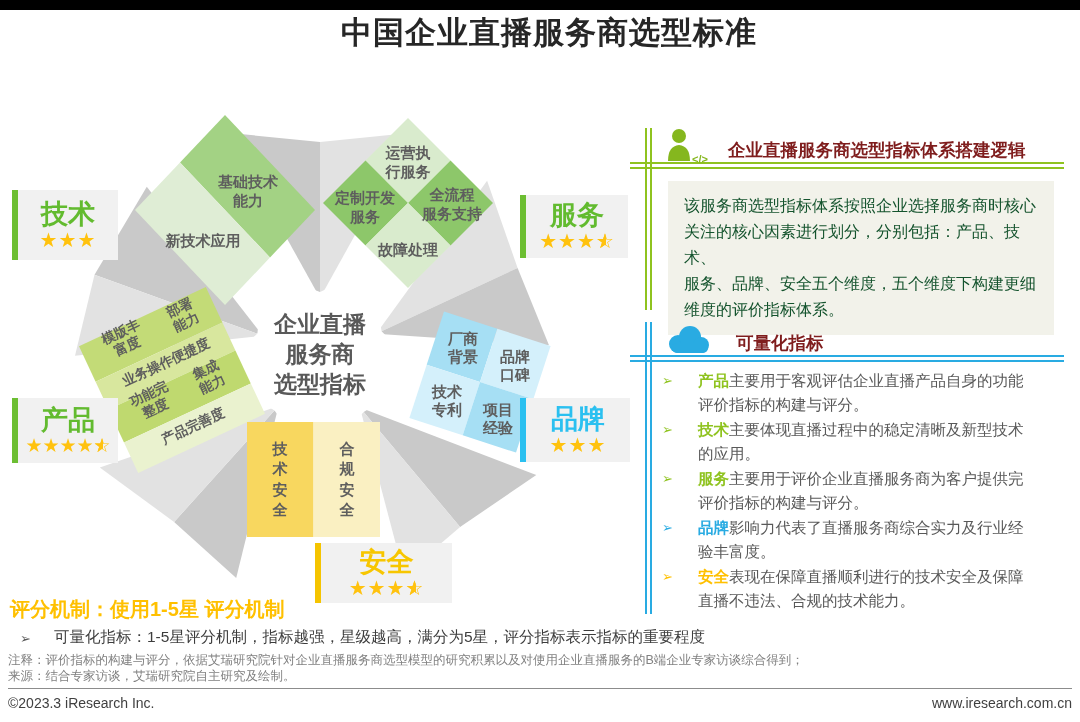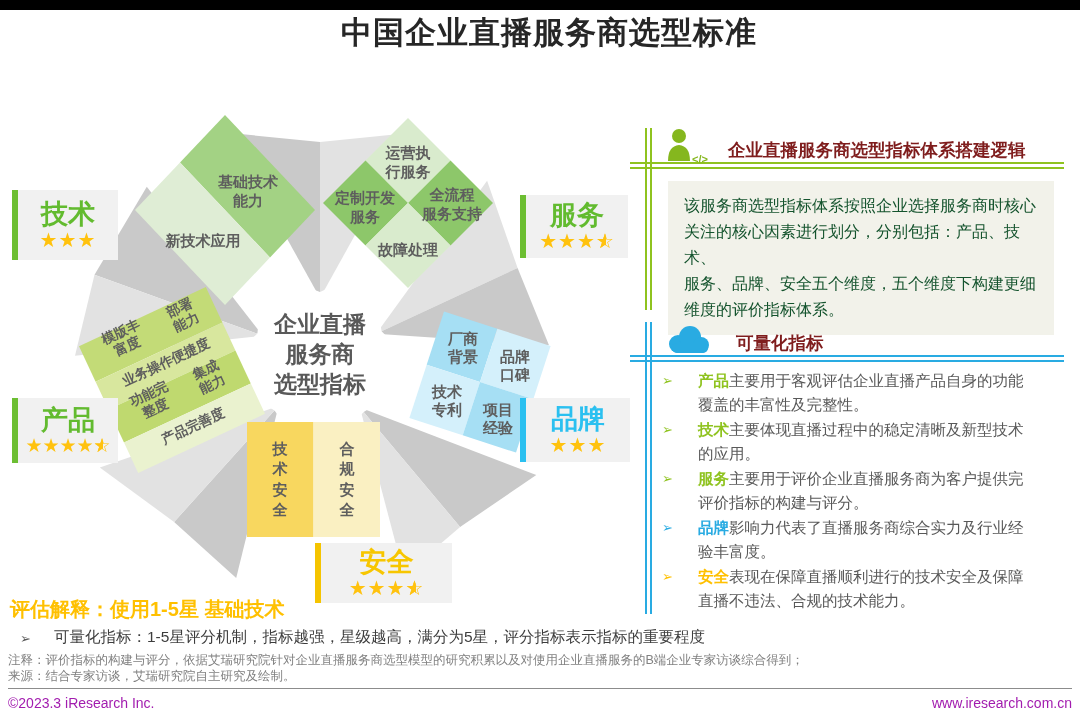--- a/index.html
+++ b/index.html
@@ -34,21 +34,21 @@
   .btext{flex:1;}
   .kw{font-weight:bold;}
   .kw-green{color:#8FC31F;} .kw-cyan{color:#29ABE2;} .kw-gold{color:#FFC000;}
   .m-green{color:#8FC31F;} .m-cyan{color:#29ABE2;} .m-gold{color:#FFC000;}
   
   .eval-title{position:absolute;left:10px;top:596px;font-size:20px;font-weight:bold;color:#FFC000;white-space:nowrap;}
   .quant{position:absolute;left:20px;top:627px;display:flex;font-size:15.5px;color:#3d3d3d;white-space:nowrap;}
   .quant .bmark{flex:0 0 34px;color:#595959;}
   .note{position:absolute;left:8px;font-size:12.5px;color:#808080;white-space:nowrap;}
   .divider{position:absolute;left:8px;top:688px;width:1064px;border-top:1px solid #8c8c8c;}
-  .foot{position:absolute;top:695px;font-size:14px;color:#a21caf;white-space:nowrap;}
+  .foot{position:absolute;top:695px;font-size:14px;color:#404040;white-space:nowrap;}
   .icon-wrap{position:absolute;}
 </style>
 </head>
 <body>
 
 <div class="stage">
 
   <div class="topbar"></div>
   <div class="title">中国企业直播服务商选型标准</div>
 
@@ -216,21 +216,21 @@
       <circle cx="37" cy="22" r="8" fill="#29ABE2"></circle>
       <rect x="8" y="20" width="36" height="10" rx="5" fill="#29ABE2"></rect>
     </svg>
   </div>
   <div class="panel-title" style="left:736px;top:331px">可量化指标</div>
 
   <ul class="blist">
     <li>
       <span class="bmark m-green">➢</span>
       <span class="btext"><span class="kw kw-green">产品</span><span style="white-space:pre-line">主要用于客观评估企业直播产品自身的功能
-覆盖的丰富性及完整性。</span></span>
+评价指标的构建与评分。</span></span>
     </li>
     <li>
       <span class="bmark m-green">➢</span>
       <span class="btext"><span class="kw kw-green">技术</span><span style="white-space:pre-line">主要体现直播过程中的稳定清晰及新型技术
 的应用。</span></span>
     </li>
     <li>
       <span class="bmark m-green">➢</span>
       <span class="btext"><span class="kw kw-green">服务</span><span style="white-space:pre-line">主要用于评价企业直播服务商为客户提供完
 评价指标的构建与评分。</span></span>
@@ -240,21 +240,21 @@
       <span class="btext"><span class="kw kw-cyan">品牌</span><span style="white-space:pre-line">影响力代表了直播服务商综合实力及行业经
 验丰富度。</span></span>
     </li>
     <li>
       <span class="bmark m-gold">➢</span>
       <span class="btext"><span class="kw kw-gold">安全</span><span style="white-space:pre-line">表现在保障直播顺利进行的技术安全及保障
 直播不违法、合规的技术能力。</span></span>
     </li>
   </ul>
 
-  <div class="eval-title">评估解释：使用1-5星 基础技术</div>
+  <div class="eval-title">评分机制：使用1-5星 评分机制</div>
 
   <div class="quant">
     <span class="bmark">➢</span>
     <span>可量化指标：1-5星评分机制，指标越强，星级越高，满分为5星，评分指标表示指标的重要程度</span>
   </div>
 
   <div class="note" style="top:652px">注释：评价指标的构建与评分，依据艾瑞研究院针对企业直播服务商选型模型的研究积累以及对使用企业直播服务的B端企业专家访谈综合得到；</div>
   <div class="note" style="top:668px">来源：结合专家访谈，艾瑞研究院自主研究及绘制。</div>
 
   <div class="divider"></div>

